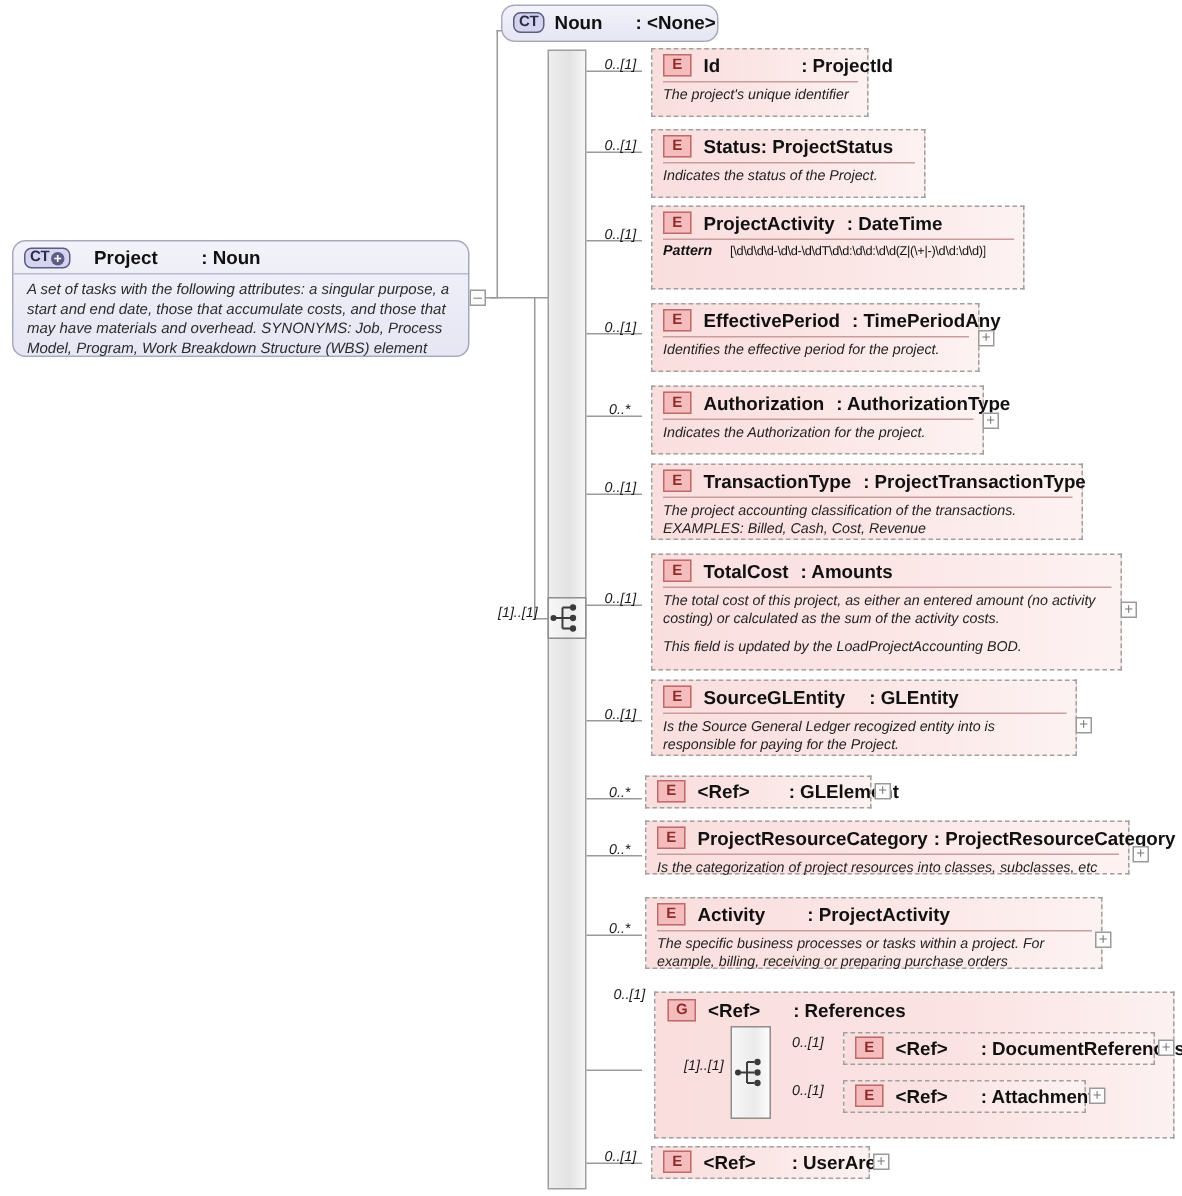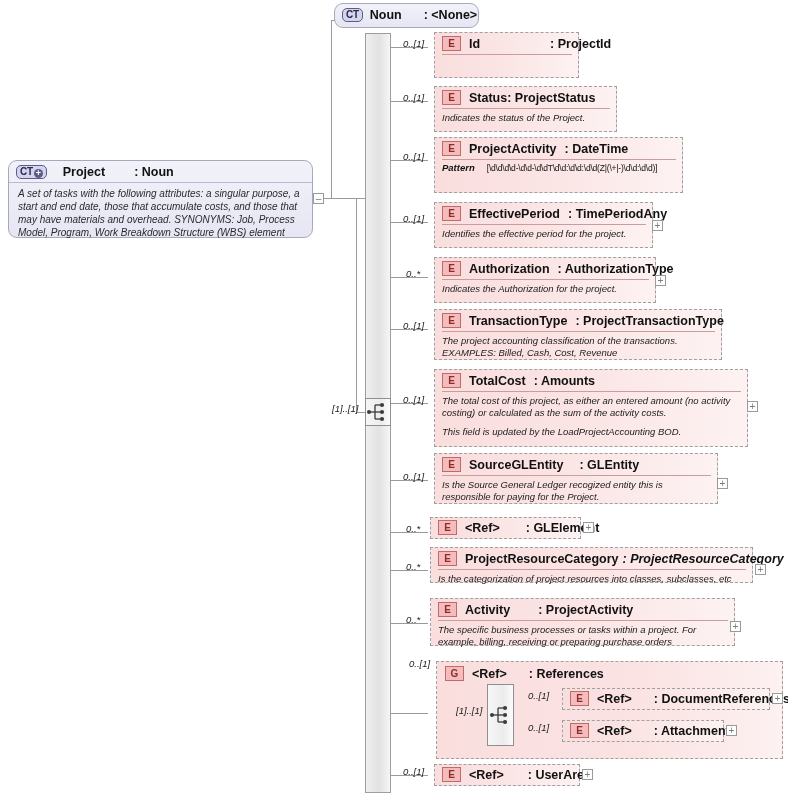--- a/index.html
+++ b/index.html
@@ -286,22 +286,23 @@
   <div class="hline" style="left:391px; top:570px; width:37px;"></div>
   <div class="hline" style="left:391px; top:623px; width:37px;"></div>
   <div class="hline" style="left:391px; top:713px; width:37px;"></div>
   <div class="hline" style="left:391px; top:775px; width:37px;"></div>
 
   <div class="card" style="left:403px; top:38px;">0..[1]</div>
   <div class="ebox has-body" style="left:434px; top:32px; width:145px; height:46px;">
     <div class="e-head">
       <span class="e-badge"><span>E</span></span>
       <span class="e-title">Id</span>
-      <span class="e-title" style="margin-left:70px;">: ProjectId</span>
-    </div>
+      <span class="e-title" style="margin-left:54px;">: ProjectId</span>
+    </div>
+    <div class="e-body">The project's unique identifier</div>
   </div>
 
   <div class="card" style="left:403px; top:92px;">0..[1]</div>
   <div class="ebox has-body" style="left:434px; top:86px; width:183px; height:46px;">
     <div class="e-head">
       <span class="e-badge"><span>E</span></span>
       <span class="e-title">Status</span>
       <span class="e-title" style="">: ProjectStatus</span>
     </div>
     <div class="e-body">Indicates the status of the Project.</div>
@@ -366,40 +367,40 @@
   </div>
   <div class="toggle" style="left:747px; top:401px;"><span>+</span></div>
 
   <div class="card" style="left:403px; top:471px;">0..[1]</div>
   <div class="ebox has-body" style="left:434px; top:453px; width:284px; height:51px;">
     <div class="e-head">
       <span class="e-badge"><span>E</span></span>
       <span class="e-title">SourceGLEntity</span>
       <span class="e-title" style="margin-left:16px;">: GLEntity</span>
     </div>
-    <div class="e-body">Is the Source General Ledger recogized entity this is responsible for paying for the Project.</div>
+    <div class="e-body">Is the Source General Ledger recogized entity into is responsible for paying for the Project.</div>
   </div>
   <div class="toggle" style="left:717px; top:478px;"><span>+</span></div>
 
   <div class="card" style="left:406px; top:523px;">0..*</div>
   <div class="ebox" style="left:430px; top:517px; width:151px; height:22px;">
     <div class="e-head" style="padding-top:2px;">
       <span class="e-badge"><span>E</span></span>
       <span class="e-title">&lt;Ref&gt;</span>
       <span class="e-title" style="margin-left:26px;">: GLElement</span>
     </div>
   </div>
   <div class="toggle" style="left:583px; top:522px;"><span>+</span></div>
 
   <div class="card" style="left:406px; top:561px;">0..*</div>
   <div class="ebox has-body" style="left:430px; top:547px; width:323px; height:36px;">
     <div class="e-head">
       <span class="e-badge"><span>E</span></span>
       <span class="e-title">ProjectResourceCategory</span>
-      <span class="e-title" style="margin-left:4px;font-style:italic;">: ProjectResourceCategory</span>
+      <span class="e-title" style="margin-left:4px;">: ProjectResourceCategory</span>
     </div>
     <div class="e-body">Is the categorization of project resources into classes, subclasses, etc</div>
   </div>
   <div class="toggle" style="left:755px; top:564px;"><span>+</span></div>
 
   <div class="card" style="left:406px; top:614px;">0..*</div>
   <div class="ebox has-body" style="left:430px; top:598px; width:305px; height:48px;">
     <div class="e-head">
       <span class="e-badge"><span>E</span></span>
       <span class="e-title">Activity</span>

